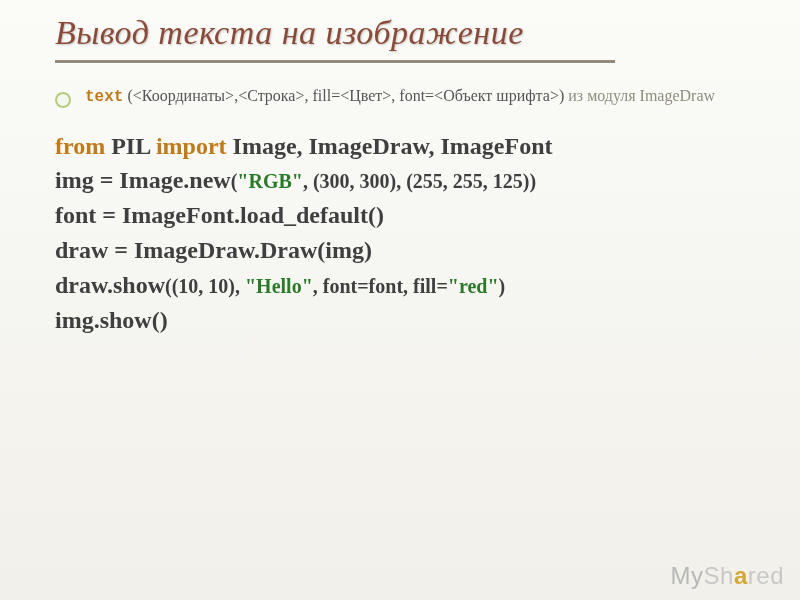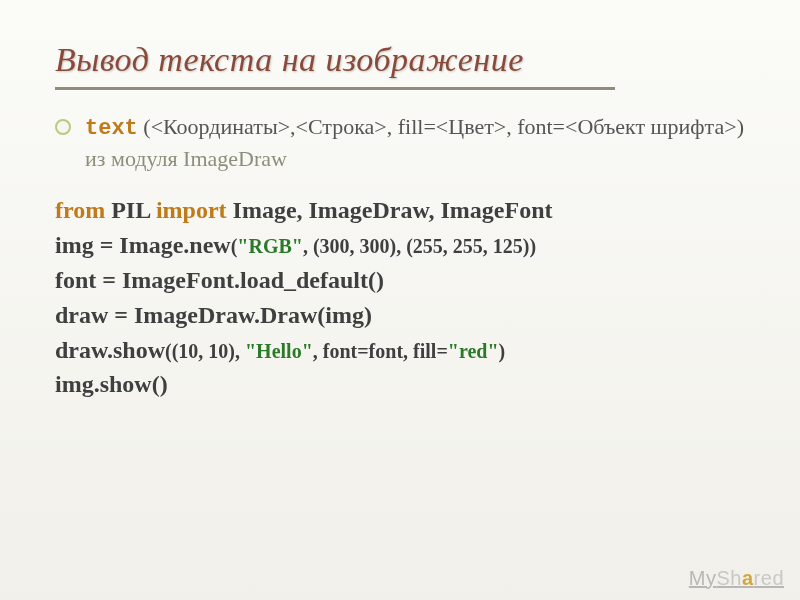--- a/index.html
+++ b/index.html
@@ -8,21 +8,21 @@
     width: 800px;
     height: 600px;
     background: #f5f5f1;
     font-family: Georgia, 'Times New Roman', serif;
     color: #4a4a4a;
   }
   .slide {
     box-sizing: border-box;
     width: 800px;
     height: 600px;
-    padding: 41px 55px 20px 55px;
+    padding: 14px 55px 20px 55px;
     position: relative;
     background: linear-gradient(to bottom, #fbfbf8 0%, #f1f0ea 100%);
   }
   h1.title {
     margin: 0 0 8px 0;
     font-size: 34px;
     font-weight: normal;
     font-style: italic;
     color: #8a4a3a;
     text-shadow: 1px 1px 2px rgba(120,120,120,0.4);
@@ -45,21 +45,21 @@
     width: 12px;
     height: 12px;
     border-radius: 50%;
     border: 2px solid #b7cc7a;
     background: #f5f5f1;
     margin-top: 7px;
     margin-right: 14px;
     flex-shrink: 0;
   }
   .desc {
-    font-size: 22px;
+    font-size: 16px;
     color: #555;
   }
   .fn {
     font-family: 'Courier New', Courier, monospace;
     color: #c07a1a;
     font-weight: bold;
   }
   .args {
     font-family: Georgia, serif;
     color: #555;
@@ -76,24 +76,23 @@
   }
   .kw-from { color: #c07a1a; }
   .kw-import { color: #c07a1a; }
   .str { color: #2a7a2a; }
   .small { font-size: 20px; }
   .watermark {
     position: absolute;
     right: 16px;
     bottom: 10px;
     font-family: Arial, sans-serif;
-    font-size: 20px;
+    font-size: 24px;
     color: #b7b7b7;
     letter-spacing: 0.5px;
-    text-decoration: underline;
   }
   .watermark .my { color: #b8b8b8; }
   .watermark .sh { color: #c8c8c8; }
   .watermark .a  { color: #d4a838; font-weight: bold; }
   .watermark .red{ color: #c8c8c8; }
 </style>
 </head>
 <body>
 
 <div class="slide">

